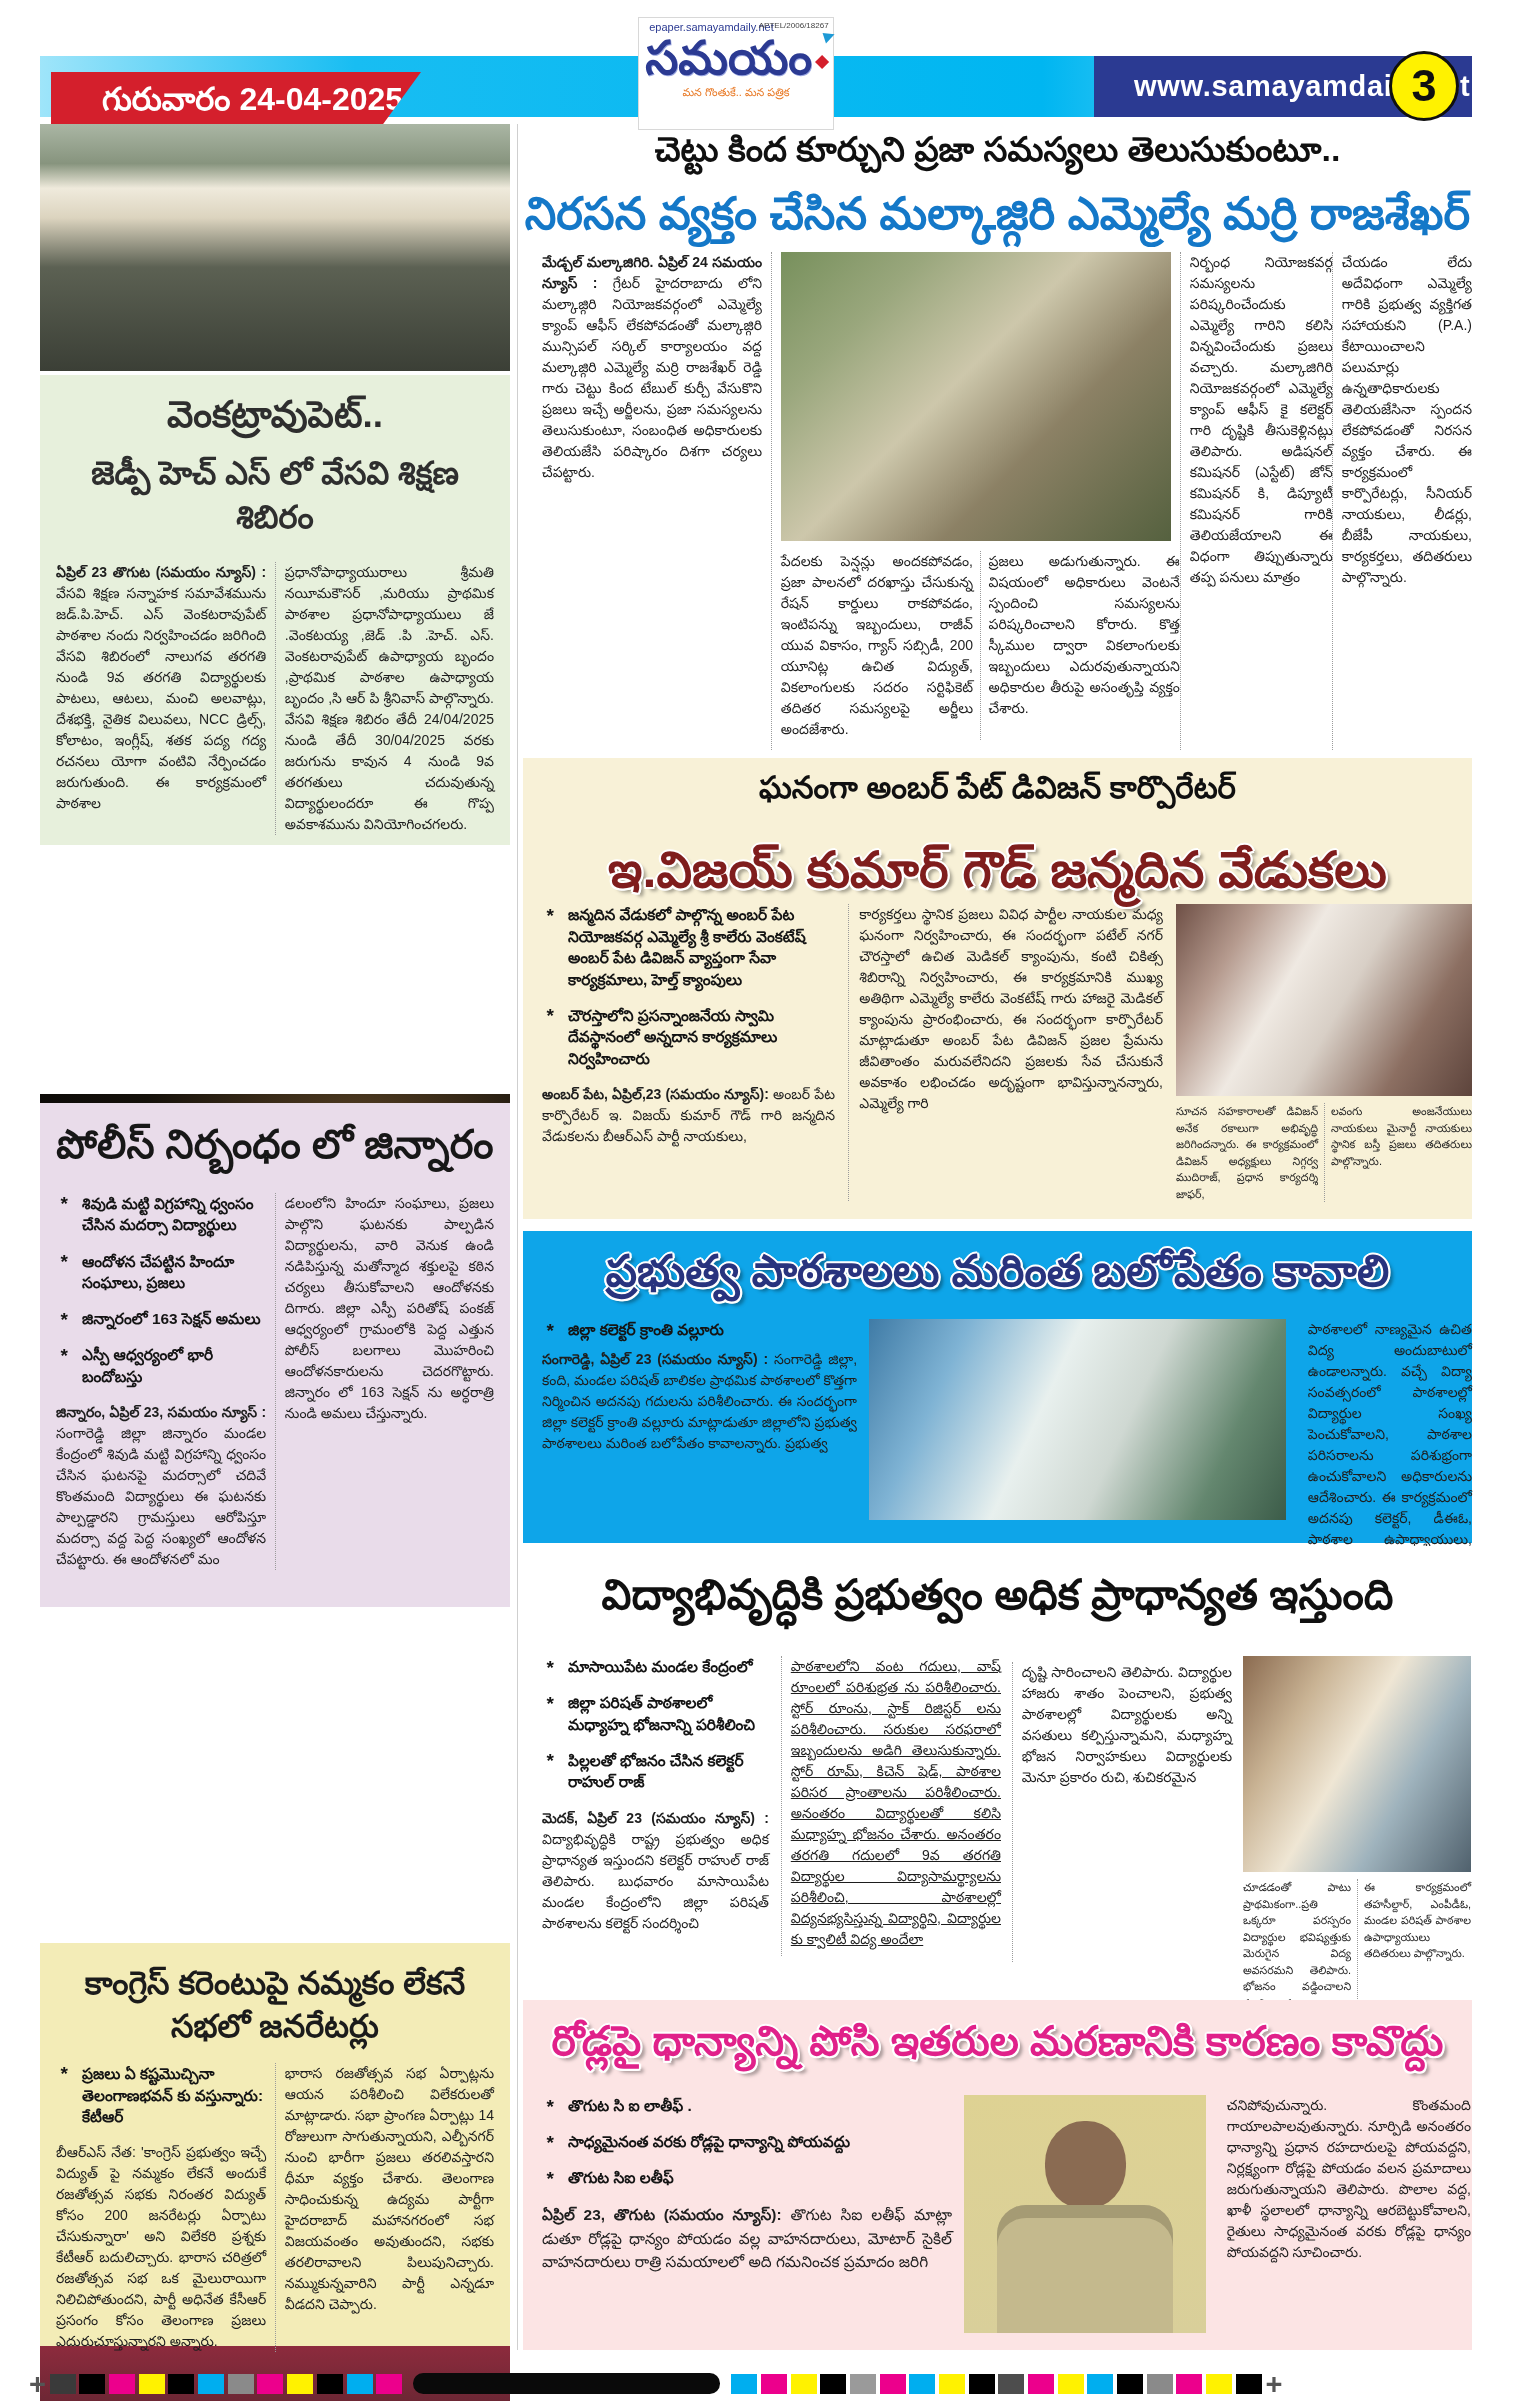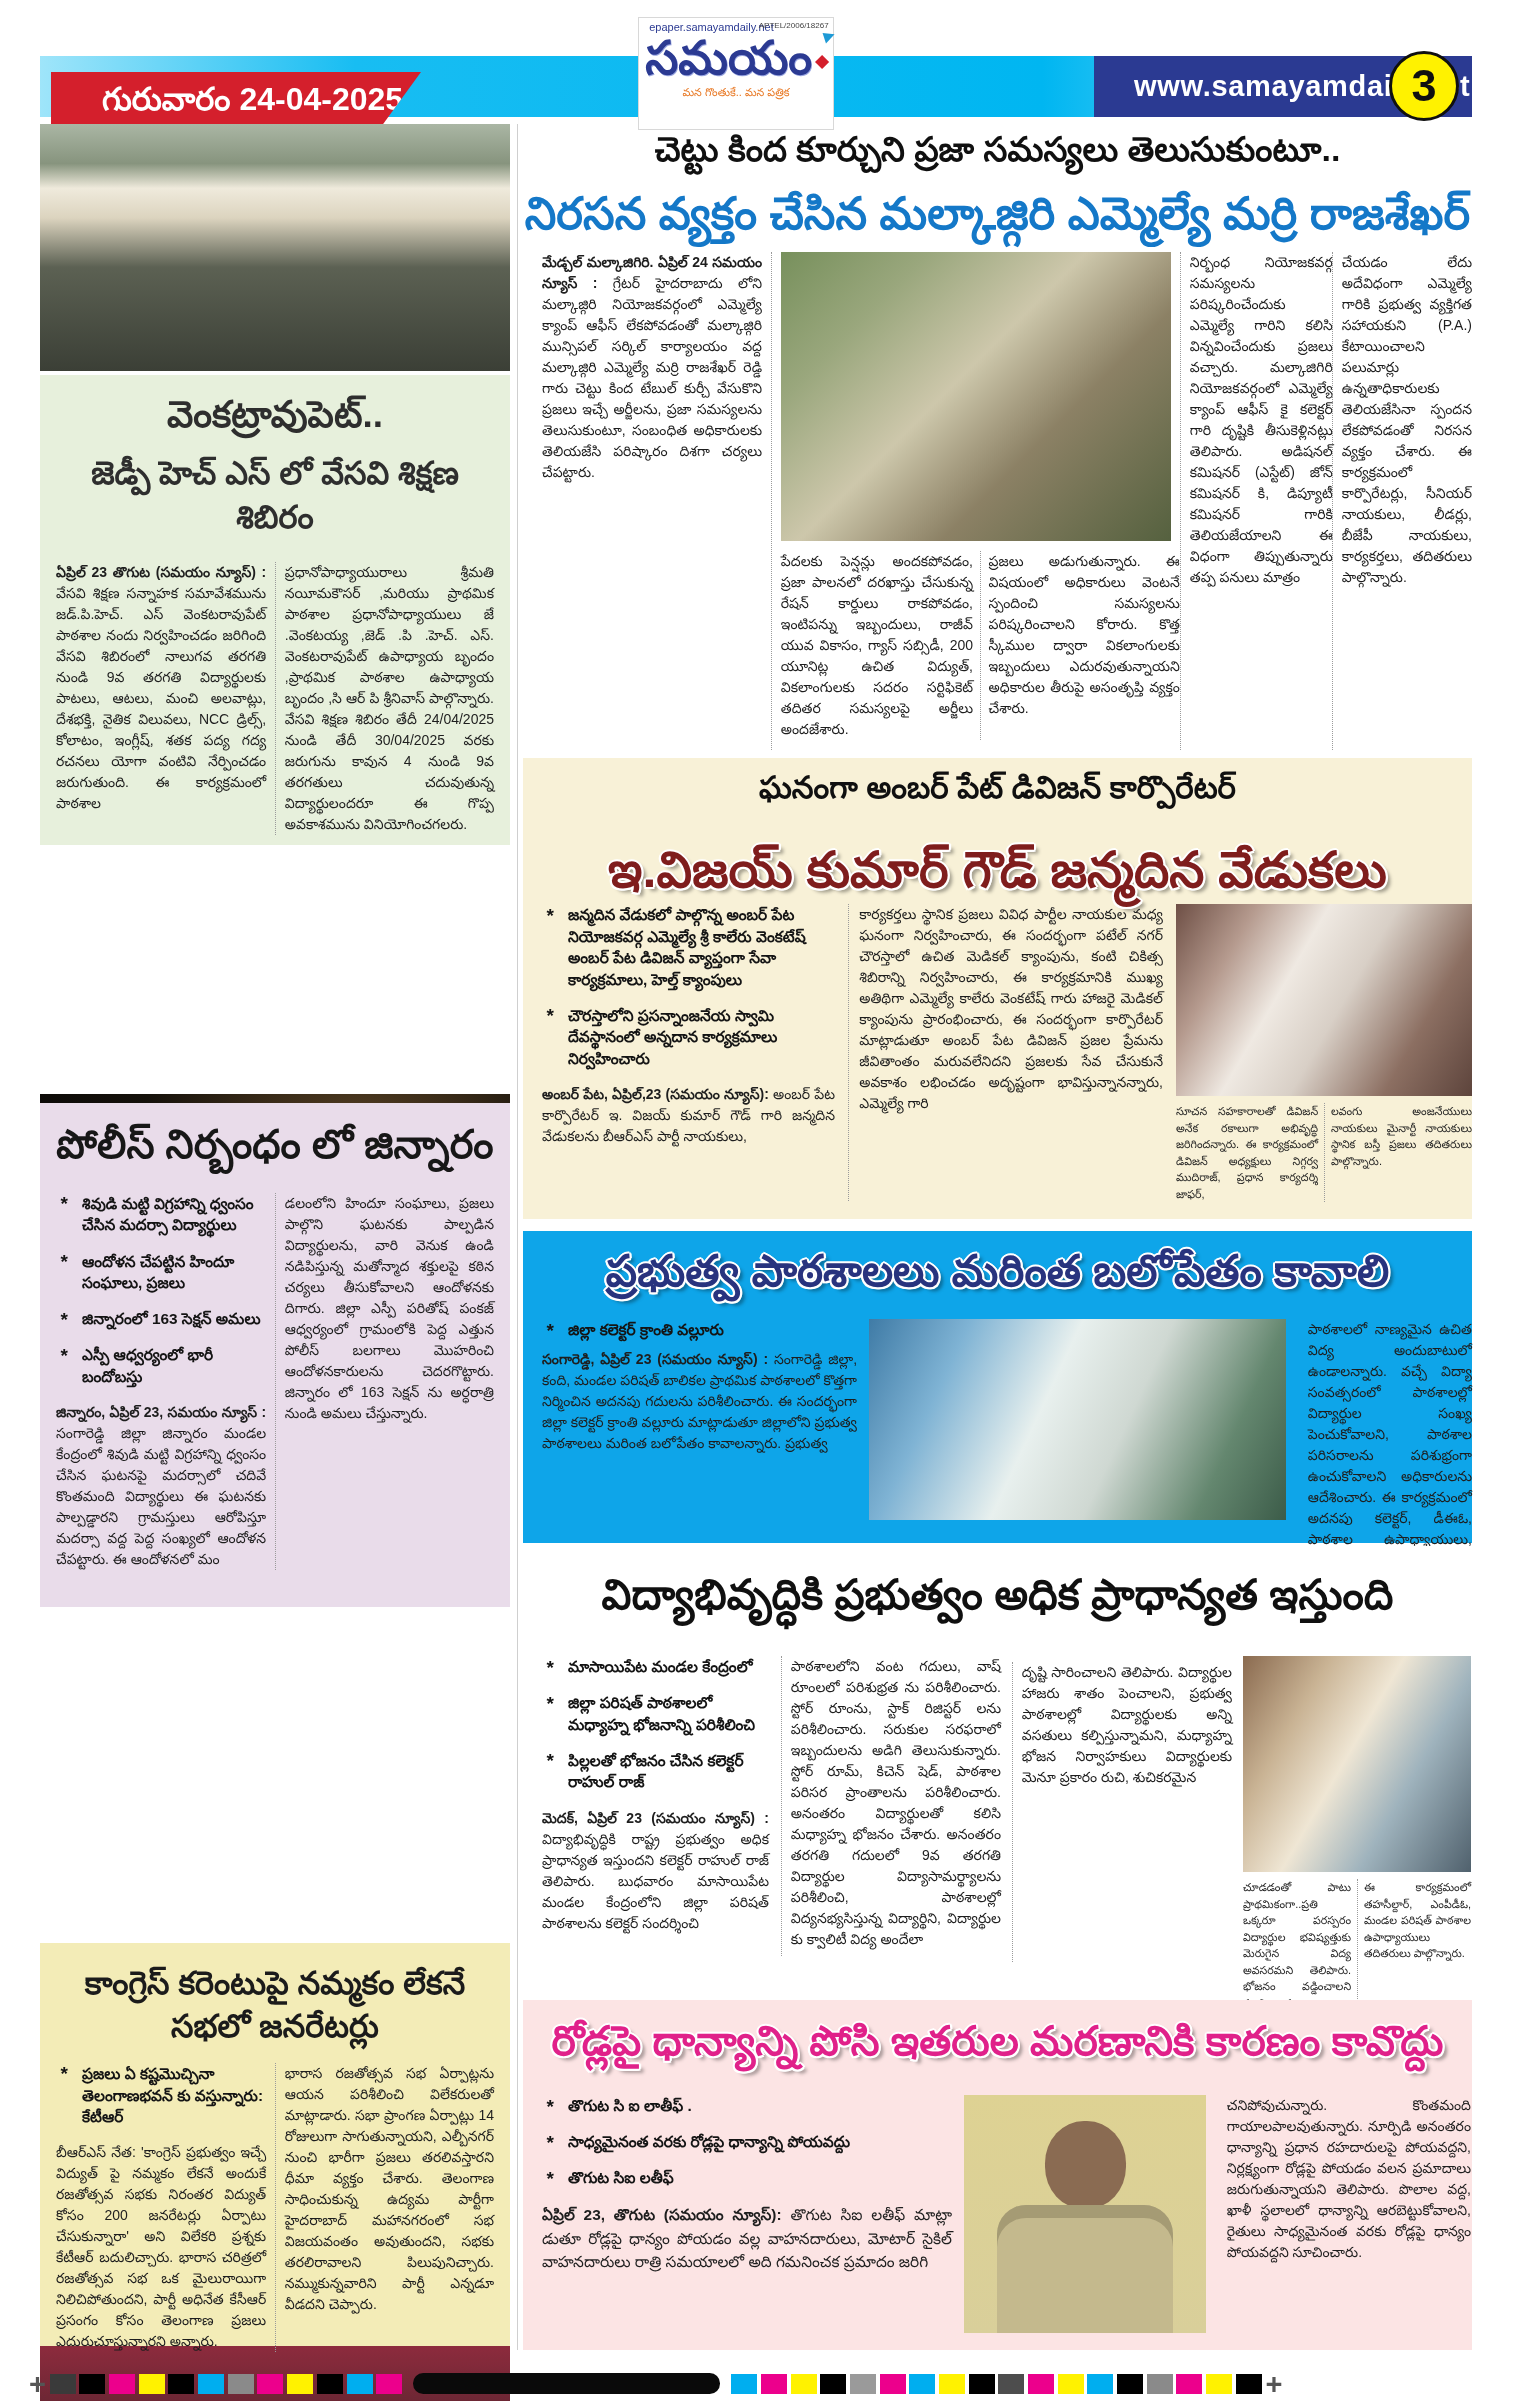--- a/index.html
+++ b/index.html
@@ -215,21 +215,21 @@
 
   <div class="box" style="left:523px;top:1546px;width:949px;height:417px;background:#ffffff;">
     <div style="text-align:center;font-weight:bold;font-size:42px;color:#101010;margin-top:25px;">విద్యాభివృద్ధికి ప్రభుత్వం అధిక ప్రాధాన్యత ఇస్తుంది</div>
     <div class="abs" style="left:19px;top:110px;width:930px;height:300px;">
       <div class="abs" style="left:0;top:0;width:227px;height:300px;">
         <div class="blt">మాసాయిపేట మండల కేంద్రంలో</div>
         <div class="blt">జిల్లా పరిషత్ పాఠశాలలో మధ్యాహ్న భోజనాన్ని పరిశీలించి</div>
         <div class="blt">పిల్లలతో భోజనం చేసిన కలెక్టర్ రాహుల్ రాజ్</div>
         <p class="bd"><span class="dl">మెదక్, ఏప్రిల్ 23 (సమయం న్యూస్) :</span> <span>విద్యాభివృద్ధికి రాష్ట్ర ప్రభుత్వం అధిక ప్రాధాన్యత ఇస్తుందని కలెక్టర్ రాహుల్ రాజ్ తెలిపారు. బుధవారం మాసాయిపేట మండల కేంద్రంలోని జిల్లా పరిషత్ పాఠశాలను కలెక్టర్ సందర్శించి</span></p>
       </div>
-      <div class="abs" style="left:239px;top:0;width:220px;height:300px;border-left:0.7px dotted #9a9a9a;padding-left:8.8px;box-sizing:border-box;">
+      <div class="abs" style="left:239px;top:0;width:220px;height:300px;border-left:0.7px dotted #9a9a9a;padding-left:8.8px;box-sizing:border-box;text-decoration:underline;">
         <p class="bd">పాఠశాలలోని వంట గదులు, వాష్ రూంలలో పరిశుభ్రత ను పరిశీలించారు. స్టోర్ రూంను, స్టాక్ రిజిస్టర్ లను పరిశీలించారు. సరుకుల సరఫరాలో ఇబ్బందులను అడిగి తెలుసుకున్నారు. స్టోర్ రూమ్, కిచెన్ షెడ్, పాఠశాల పరిసర ప్రాంతాలను పరిశీలించారు. అనంతరం విద్యార్థులతో కలిసి మధ్యాహ్న భోజనం చేశారు. అనంతరం తరగతి గదులలో 9వ తరగతి విద్యార్థుల విద్యాసామర్థ్యాలను పరిశీలించి, పాఠశాలల్లో విద్యనభ్యసిస్తున్న విద్యార్థిని, విద్యార్థుల కు క్వాలిటీ విద్య అందేలా</p>
       </div>
       <div class="abs" style="left:470px;top:6px;width:220px;height:300px;border-left:0.7px dotted #9a9a9a;padding-left:8.8px;box-sizing:border-box;">
         <p class="bd">దృష్టి సారించాలని తెలిపారు. విద్యార్థుల హాజరు శాతం పెంచాలని, ప్రభుత్వ పాఠశాలల్లో విద్యార్థులకు అన్ని వసతులు కల్పిస్తున్నామని, మధ్యాహ్న భోజన నిర్వాహకులు విద్యార్థులకు మెనూ ప్రకారం రుచి, శుచికరమైన</p>
       </div>
       <div class="abs" style="left:701px;top:0;width:228px;height:300px;">
         <div class="ph ph6" style="width:228px;height:216px;"></div>
         <div class="cols" style="margin-top:7.3px;">
           <div class="col" style="width:50%;padding-right:5.9px;">
             <p class="bd" style="font-size:11px;">చూడడంతో పాటు ప్రాథమికంగా..ప్రతి ఒక్కరూ పరస్పరం విద్యార్థుల భవిష్యత్తుకు మెరుగైన విద్య అవసరమని తెలిపారు. భోజనం వడ్డించాలని సూచించారు.</p>

